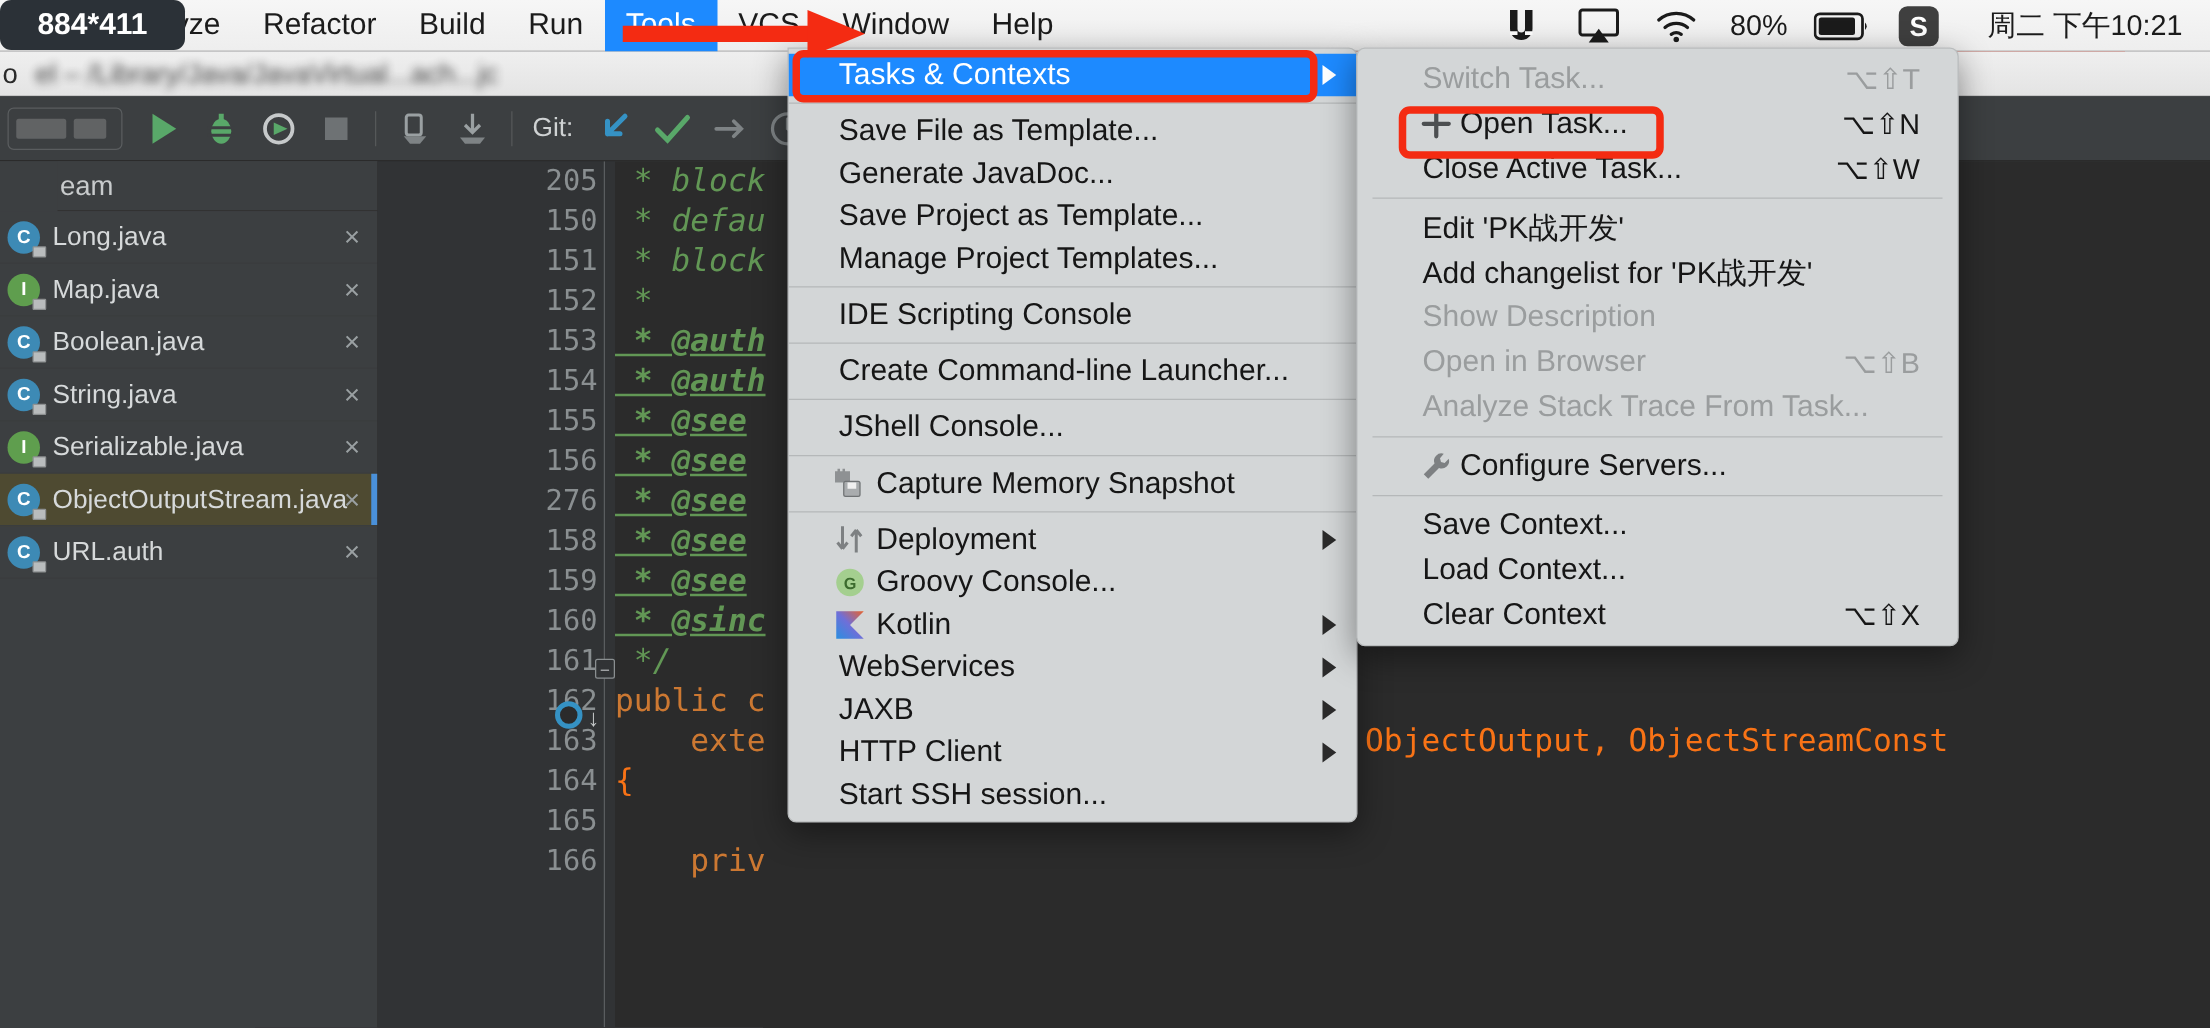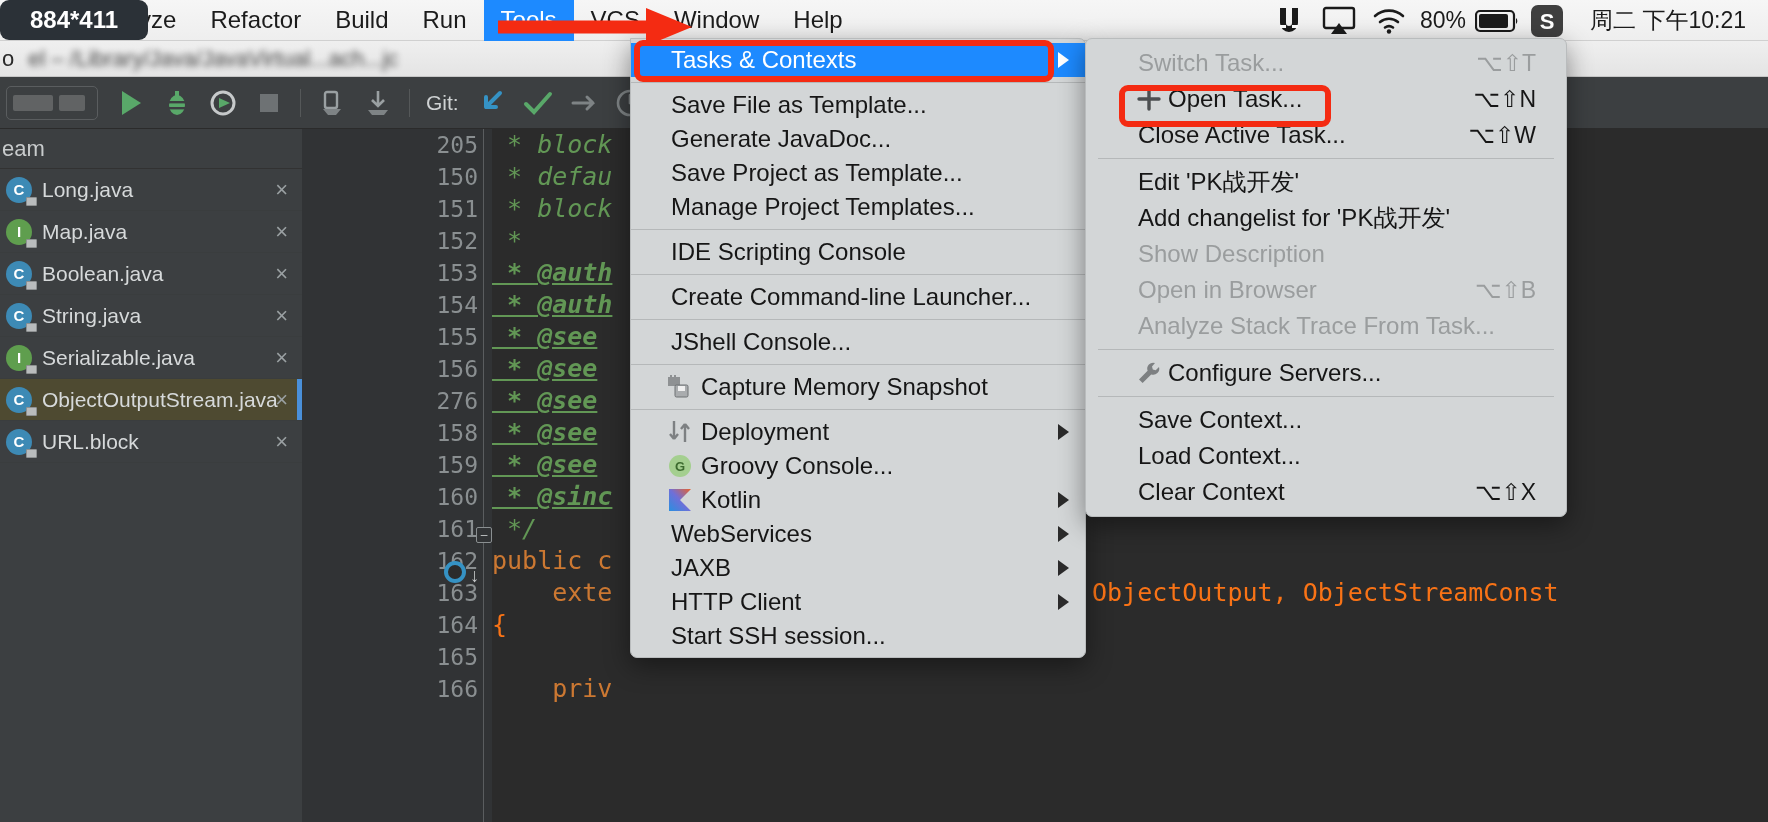--- a/index.html
+++ b/index.html
@@ -20,21 +20,21 @@
     z-index: 40;
   }
   .menubar-left { display: flex; align-items: center; height: 100%; }
   .mb-item {
     font-size: 24px; color: #1b1b1b; padding: 0 17px; height: 41px;
     display: flex; align-items: center; white-space: nowrap;
   }
   .mb-item.selected { background: #1d8aff; color: #ffffff; }
   .menubar-right {
     position: absolute; right: 0; top: 0; height: 41px;
-    display: flex; align-items: center; gap: 0px; padding-right: 10px;
+    display: flex; align-items: center; gap: 12px; padding-right: 10px;
   }
   .mb-icon { display: flex; align-items: center; justify-content: center;
     width: 50px; height: 41px; color: #1b1b1b; }
   .mb-pct { font-size: 23px; color: #1b1b1b; padding: 0 6px; }
   .mb-clock { font-size: 23px; color: #1b1b1b; padding: 0 12px 0 18px; white-space: nowrap; }
 
   
   .size-badge {
     position: absolute; left: 0; top: 0; width: 148px; height: 40px;
     background: #2b3137; color: #ffffff; border-radius: 9px;
@@ -72,21 +72,21 @@
   .git-label { color: #cfd2d3; font-size: 21px; padding: 0 8px 0 6px; }
 
   
   .leftpane {
     position: absolute; top: 88px; left: 0; width: 302px; height: 693px;
     background: #3c3f41;
   }
   .leftpane-head {
     height: 40px; color: #c8cbcc; font-size: 22px;
     display: flex; align-items: center; padding-left: 2px;
-    background: #3c3f41; border-bottom: 1px solid #323232;
+    background: #3c3f41; border-bottom: 1px solid #323232; margin-left: 46px;
   }
   .filelist { background: #3c3f41; }
   .file-row {
     height: 42px; display: flex; align-items: center; gap: 10px;
     padding-left: 6px; position: relative;
     color: #d6d9da; font-size: 21px;
     border-bottom: 1px solid #3a3d3e;
   }
   .file-row.active { background: #4e4a31; }
   .file-row.active::after {
@@ -350,21 +350,21 @@
             <span>Serializable.java</span>
             <span class="file-close">×</span>
           </div>
           <div class="file-row active">
             <span class="file-icon cls">C<span class="lock"></span></span>
             <span>ObjectOutputStream.java</span>
             <span class="file-close">×</span>
           </div>
           <div class="file-row">
             <span class="file-icon cls">C<span class="lock"></span></span>
-            <span>URL.block</span>
+            <span>URL.auth</span>
             <span class="file-close">×</span>
           </div>
         </div>
     </div>
 
     <div class="editor">
       <div class="gutter" id="gutter">
           <div class="gutter-line">205</div>
           <div class="gutter-line">150</div>
           <div class="gutter-line">151</div>

